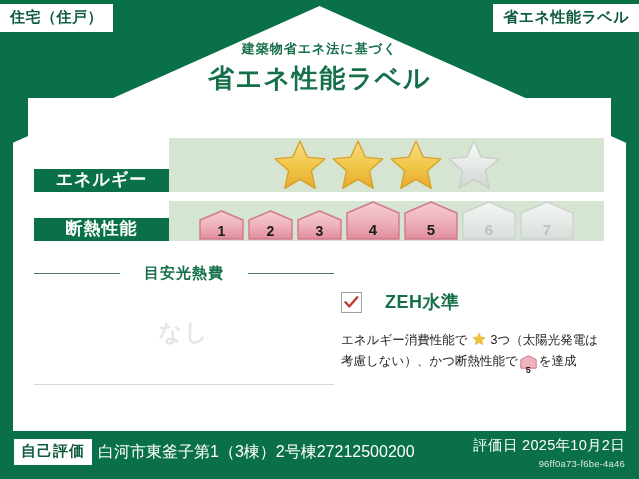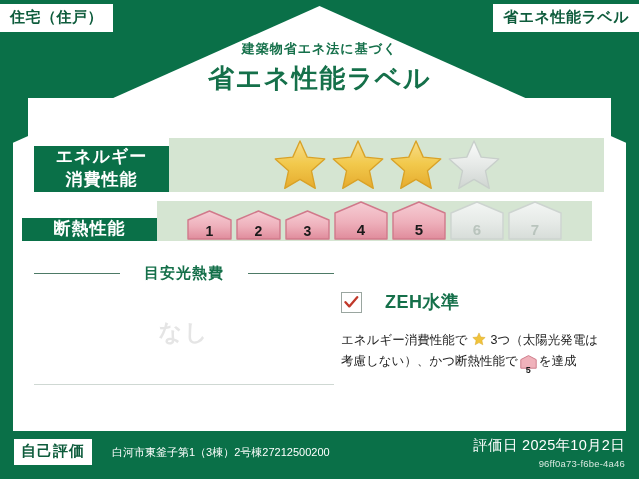--- a/index.html
+++ b/index.html
@@ -52,21 +52,21 @@
     margin:0 0 3px 0;
   }
   .title-main{
     color:#15704a;font-size:26px;font-weight:bold;letter-spacing:1.5px;
     margin:0;
   }
 
   
   .perf-row{position:absolute;display:flex;align-items:flex-end;z-index:5;}
   #row-energy{left:34px;top:104px;width:570px;height:88px;}
-  #row-insul {left:22px;top:201px;width:570px;height:40px;}
+  #row-insul {left:34px;top:201px;width:570px;height:40px;}
 
   .perf-label{
     background:#0a7048;color:#ffffff;
     width:135px;flex:0 0 135px;
     display:flex;flex-direction:column;align-items:center;justify-content:center;
     font-weight:bold;font-size:17px;line-height:1.35;letter-spacing:1px;
     text-align:center;
   }
   .perf-value{
     flex:1;background:#d5e5d2;
@@ -123,26 +123,26 @@
   }
   .inline-star{vertical-align:-2px;margin:0 1px;}
   .inline-chip{display:inline-block;position:relative;vertical-align:-4px;margin:0 2px;}
   .inline-chip .chip-num{
     position:absolute;left:0;right:0;bottom:1px;text-align:center;
     font-size:9px;font-weight:bold;color:#1a1a1a;line-height:1;
   }
 
   
   #footer{position:absolute;left:0;right:0;bottom:0;height:48px;z-index:6;}
-  .footer-left{position:absolute;left:14px;top:8px;display:flex;align-items:center;gap:20px;}
+  .footer-left{position:absolute;left:14px;top:8px;display:flex;align-items:center;gap:6px;}
   .self-badge{
     background:#ffffff;color:#0e5c3c;font-weight:bold;font-size:15px;
     padding:3px 7px 4px 7px;letter-spacing:1px;
   }
-  .addr{color:#ffffff;font-size:11px;letter-spacing:0px;}
+  .addr{color:#ffffff;font-size:16px;letter-spacing:0px;}
   .footer-right{position:absolute;right:14px;top:5px;text-align:right;}
   .eval-date{color:#ffffff;font-size:14.5px;font-weight:normal;letter-spacing:.3px;}
   .eval-id{color:#d9e8e0;font-size:9.5px;margin-top:3px;letter-spacing:.2px;}
 </style>
 </head>
 <body>
 
 <div id="label-root">
 
   <div class="house-white"></div>
@@ -153,21 +153,20 @@
   <div class="corner-badge" id="badge-right">省エネ性能ラベル</div>
 
   <div class="title-wrap">
     <p class="title-sub">建築物省エネ法に基づく</p>
     <p class="title-main">省エネ性能ラベル</p>
   </div>
 
   <div class="perf-row" id="row-energy">
     <div class="perf-label">
       <span>エネルギー</span>
-      <span>消費性能</span>
     </div>
     <div class="perf-value">
       <div class="star-strip" id="star-strip">
           <svg width="54" height="54" viewBox="0 0 24 24" class="star">
             <defs>
               <linearGradient id="g0" x1="0" y1="0" x2="0" y2="1">
                 <stop offset="0%" stop-color="#f7dd8c"></stop>
                 <stop offset="48%" stop-color="#f2c94c"></stop>
                 <stop offset="100%" stop-color="#e6ab2e"></stop>
               </linearGradient>

